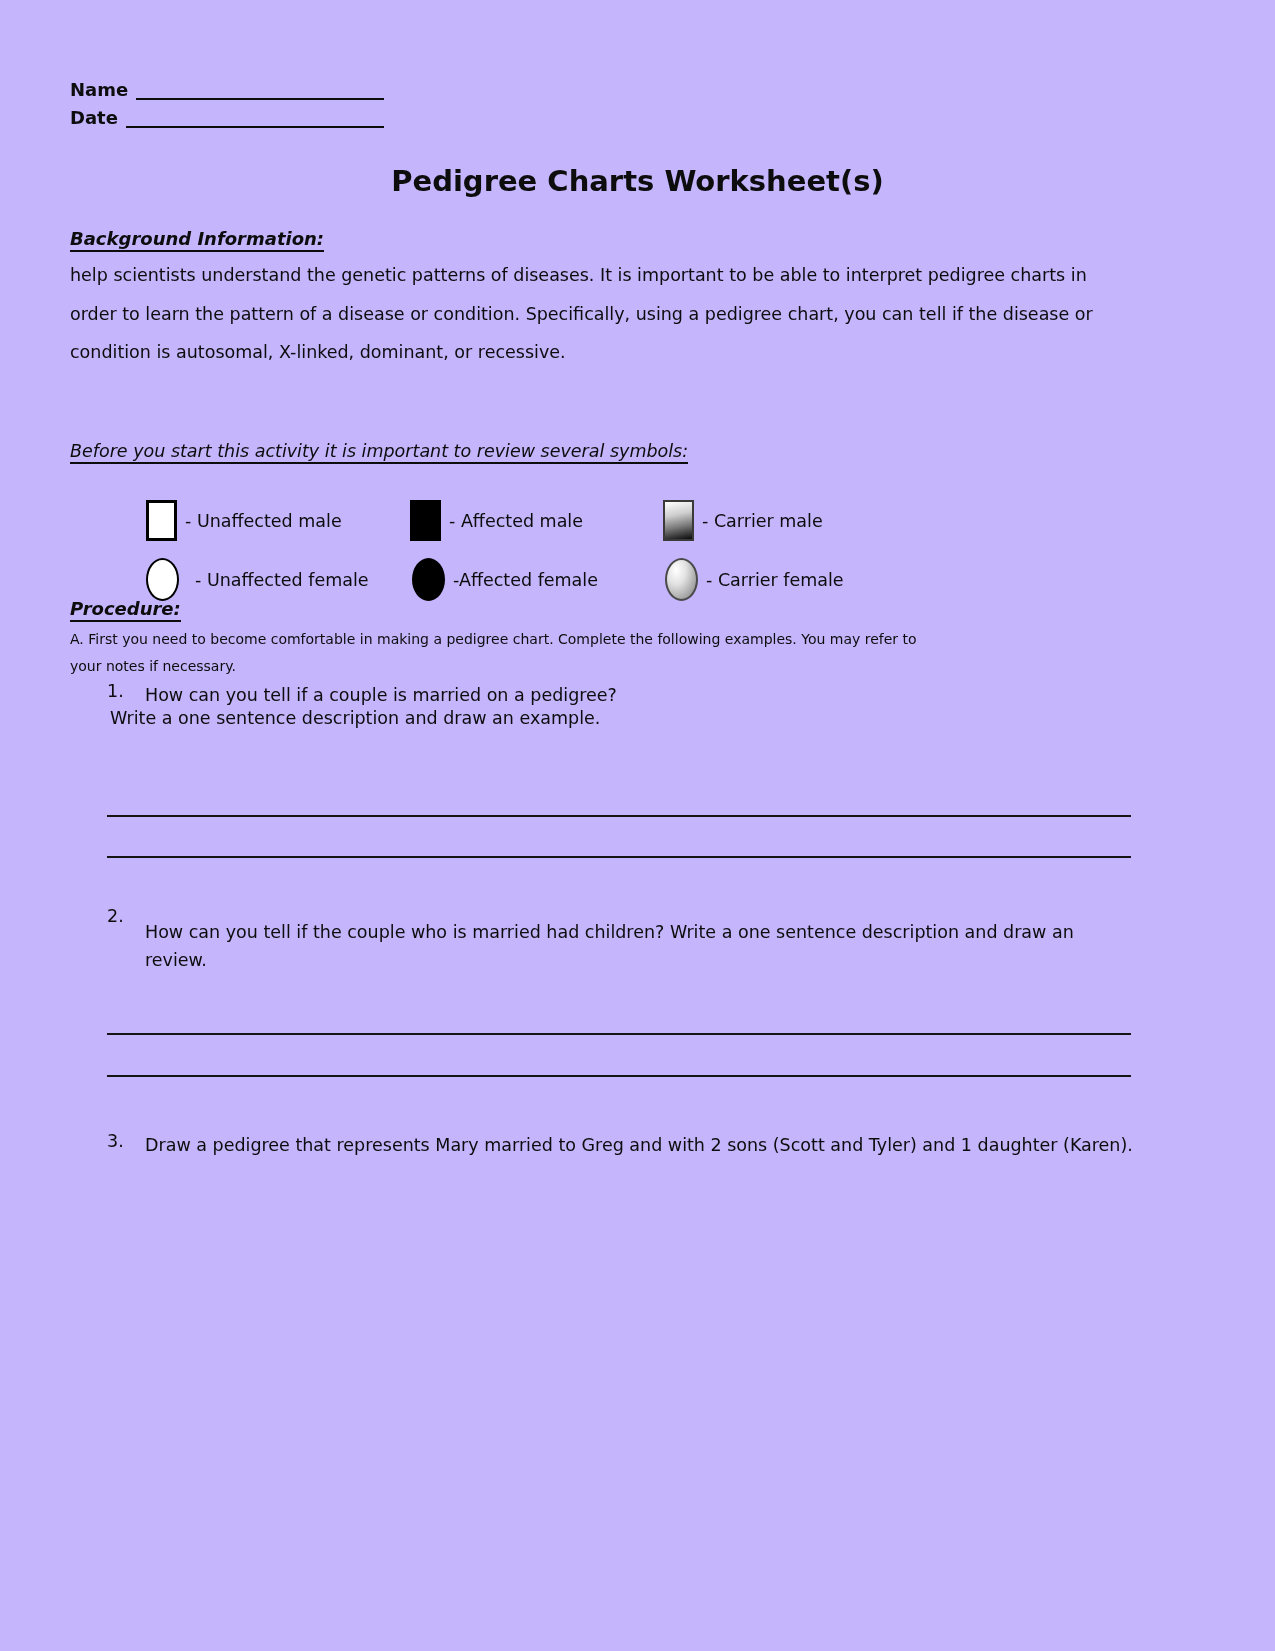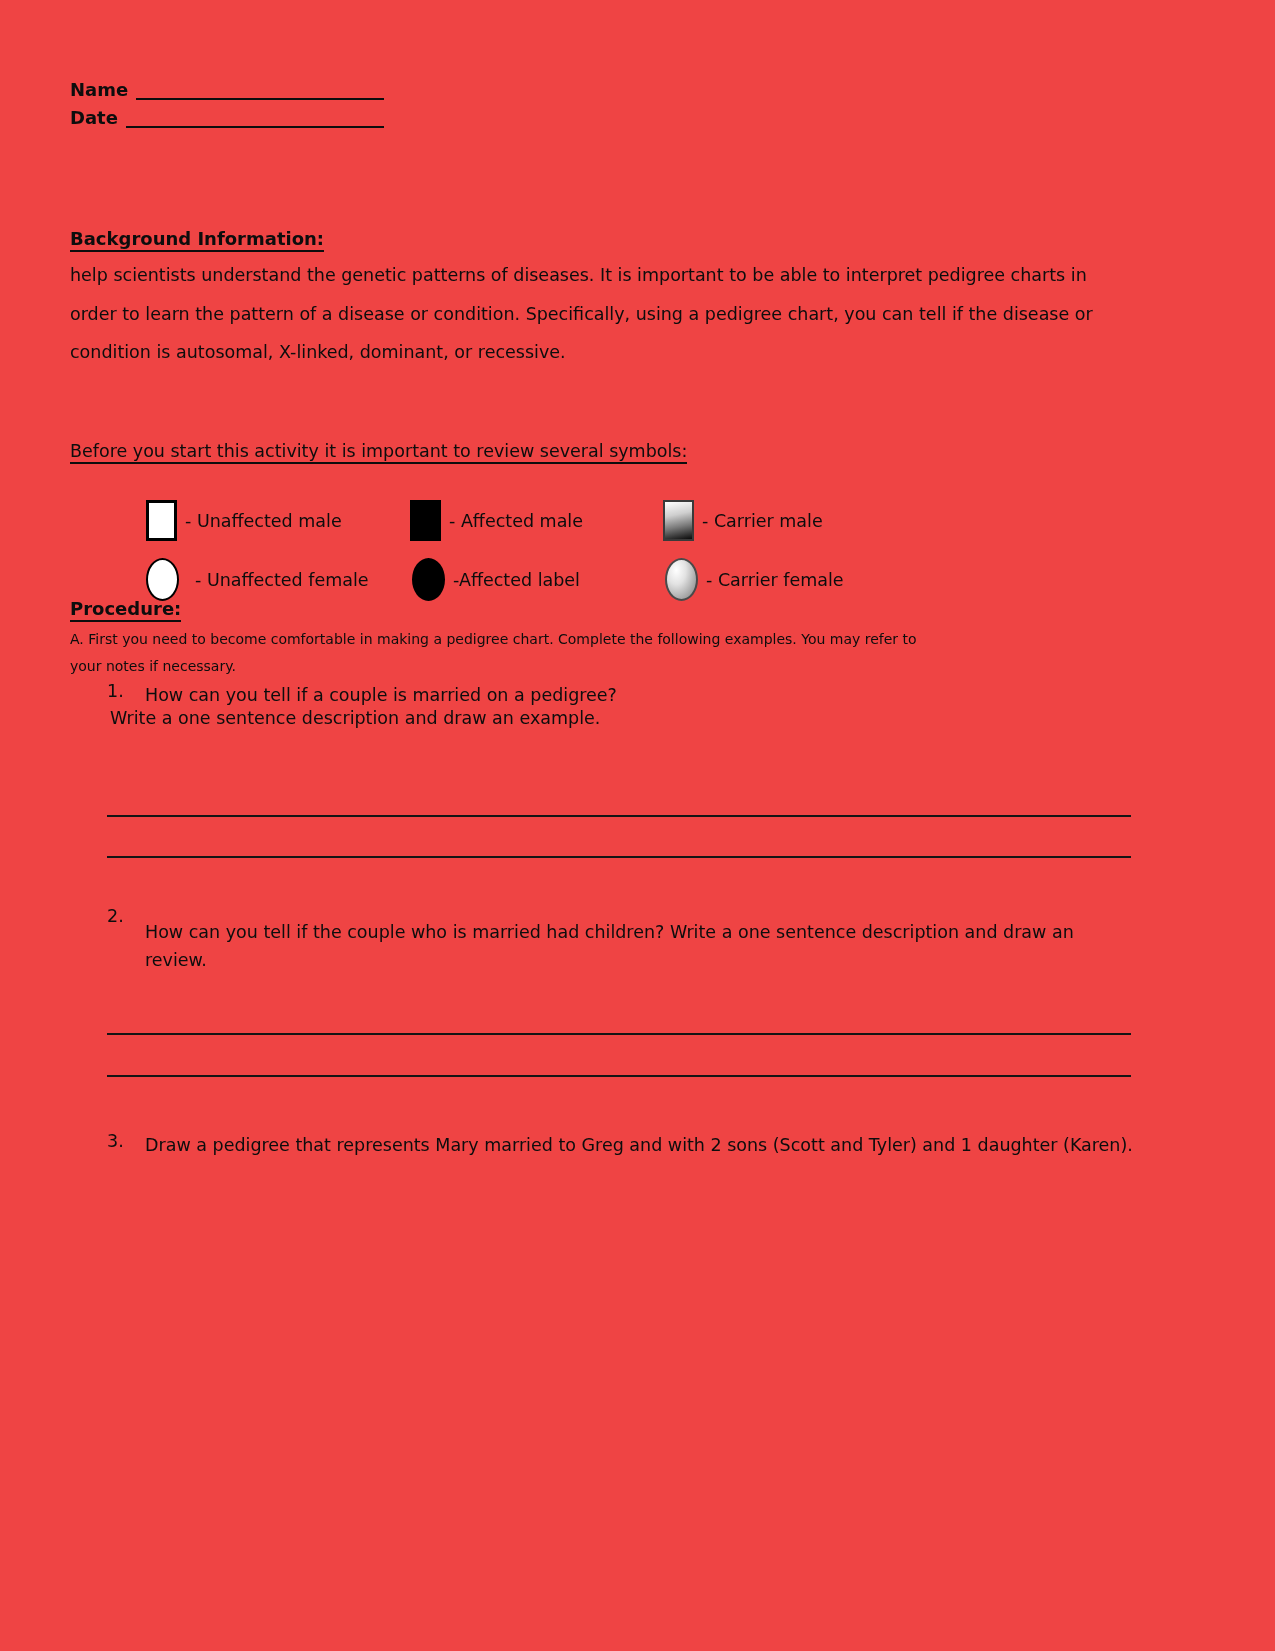--- a/index.html
+++ b/index.html
@@ -1,21 +1,21 @@
 <!DOCTYPE html>
 <html><head>
 <meta charset="utf-8">
 <style>
   * { margin: 0; padding: 0; box-sizing: border-box; }
   html, body { background: #e8e8e8; }
   .page {
     position: relative;
     width: 1275px;
     height: 1651px;
-    background: #ef4444;
+    background: #c4b5fd;
     font-family: "DejaVu Sans", "Liberation Sans", sans-serif;
     color: #0d0d0d;
     overflow: hidden;
     margin: 0 auto;
   }
   .abs { position: absolute; }
 
   
   .name-date { top: 72px; left: 70px; font-size: 18px; font-weight: bold; }
   .nd-row { height: 28px; display: flex; align-items: flex-end; }
@@ -34,21 +34,21 @@
     text-align: center;
     font-size: 29px;
     font-weight: bold;
   }
 
   
   .heading {
     font-size: 18px;
     font-weight: bold;
   }
-  .underlined { border-bottom: 2.5px solid #0d0d0d; padding-bottom: 1px; display: inline-block; }
+  .underlined { border-bottom: 2.5px solid #0d0d0d; padding-bottom: 1px; display: inline-block; font-style: italic; }
   .bg-heading { top: 228px; left: 70px; }
 
   
   .bg-para { top: 256px; left: 70px; width: 1140px; font-size: 17.5px; }
   .bg-para .para-line { line-height: 38.5px; white-space: nowrap; }
 
   
   .symbols-intro { top: 441px; left: 70px; font-size: 17.5px; }
   .sym-item { display: flex; align-items: center; }
   .sym-shape { flex: 0 0 auto; }
@@ -102,20 +102,21 @@
     <div class="nd-row">
       <span>Name</span>
       <span class="blank-line name-line"></span>
     </div>
     <div class="nd-row">
       <span>Date</span>
       <span class="blank-line date-line"></span>
     </div>
   </div>
 
+  <div class="abs title">Pedigree Charts Worksheet(s)</div>
 
   <div class="abs bg-heading heading">
     <span class="underlined">Background Information:</span>
   </div>
   <div class="abs bg-para">
     <div class="para-line">help scientists understand the genetic patterns of diseases.  It is important to be able to interpret pedigree charts in</div>
     <div class="para-line">order to learn the pattern of a disease or condition.  Specifically, using a pedigree chart, you can tell if the disease or</div>
     <div class="para-line">condition is autosomal, X-linked, dominant, or recessive.</div>
   </div>
 
@@ -134,21 +135,21 @@
   <div class="abs sym-item sym-r1c3">
     <span class="sym-shape sym-square sq-grad"></span>
     <span class="sym-label">- Carrier male</span>
   </div>
   <div class="abs sym-item sym-r2c1">
     <span class="sym-shape sym-circle ci-white"></span>
     <span class="sym-label">- Unaffected female</span>
   </div>
   <div class="abs sym-item sym-r2c2">
     <span class="sym-shape sym-circle ci-black"></span>
-    <span class="sym-label">-Affected label</span>
+    <span class="sym-label">-Affected female</span>
   </div>
   <div class="abs sym-item sym-r2c3">
     <span class="sym-shape sym-circle ci-grad"></span>
     <span class="sym-label">- Carrier female</span>
   </div>
 
   <div class="abs proc-heading heading">
     <span class="underlined">Procedure:</span>
   </div>
   <div class="abs proc-intro">

